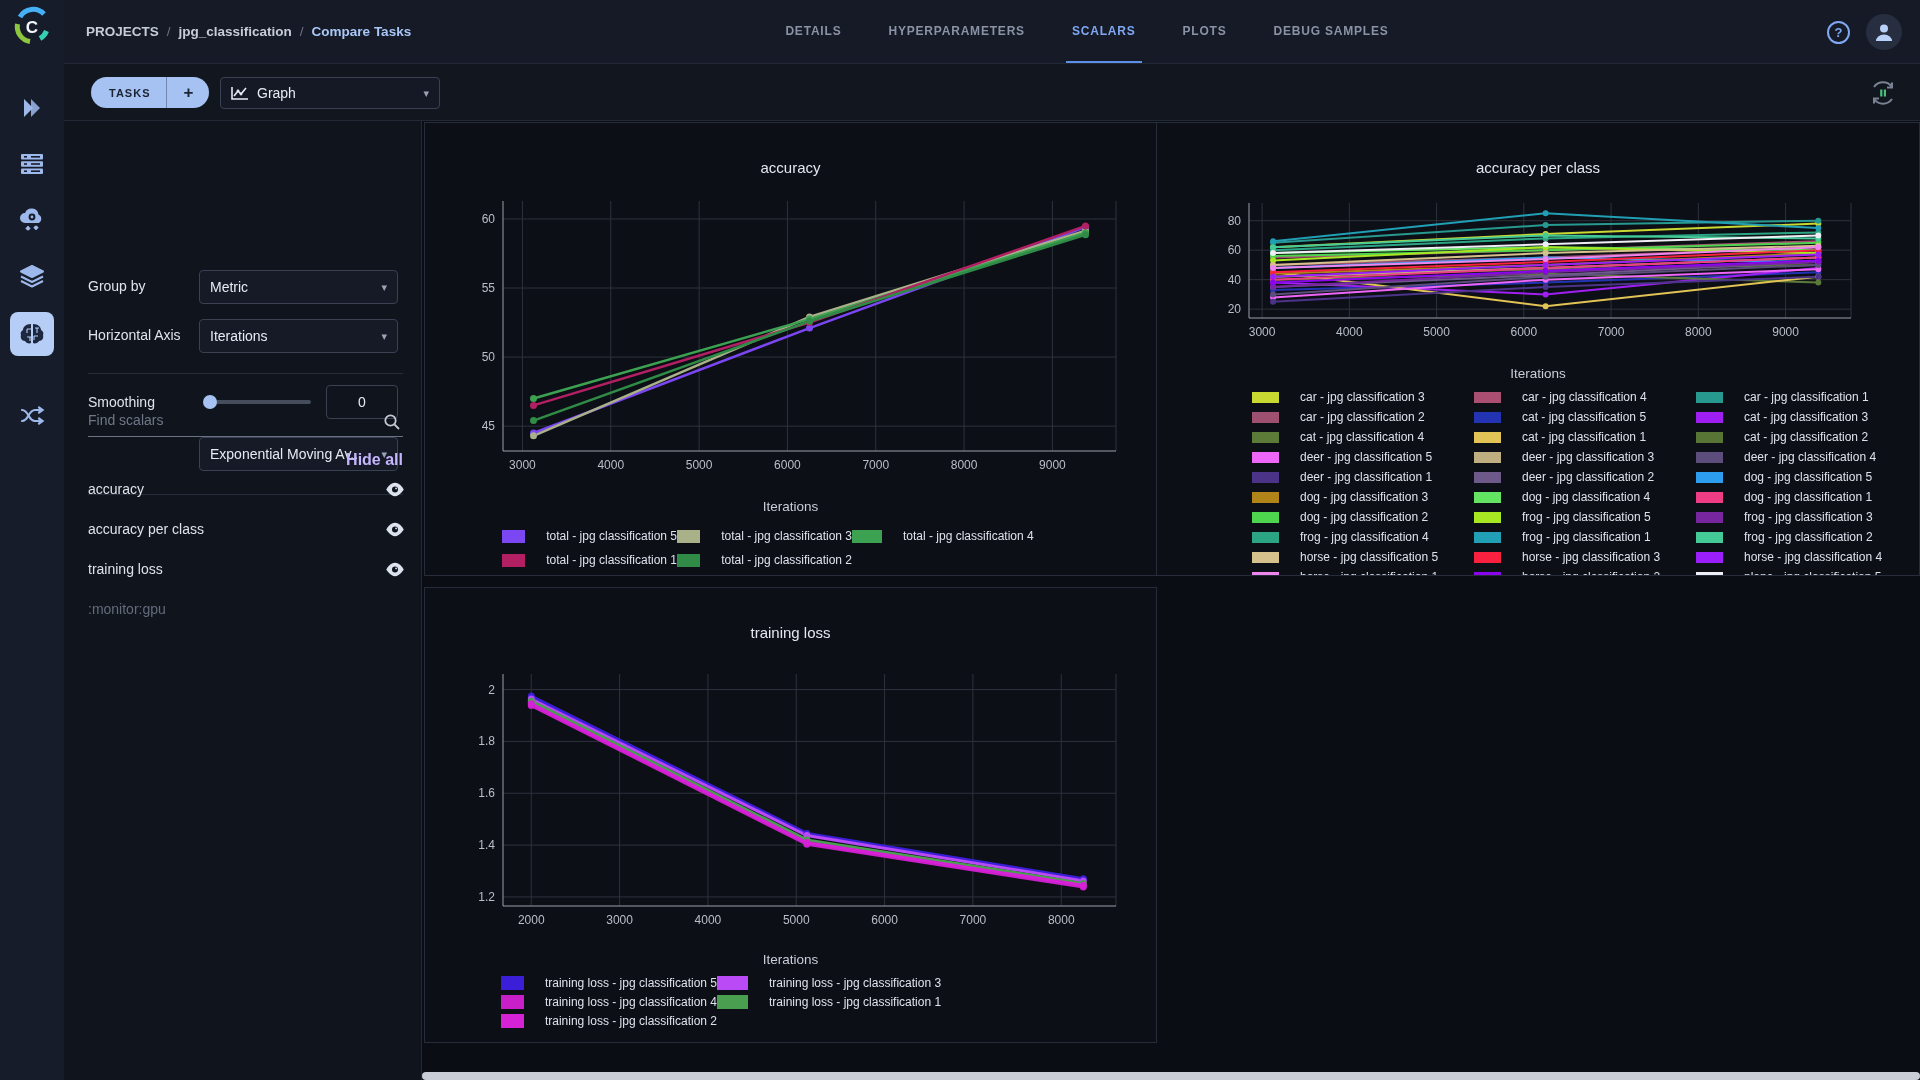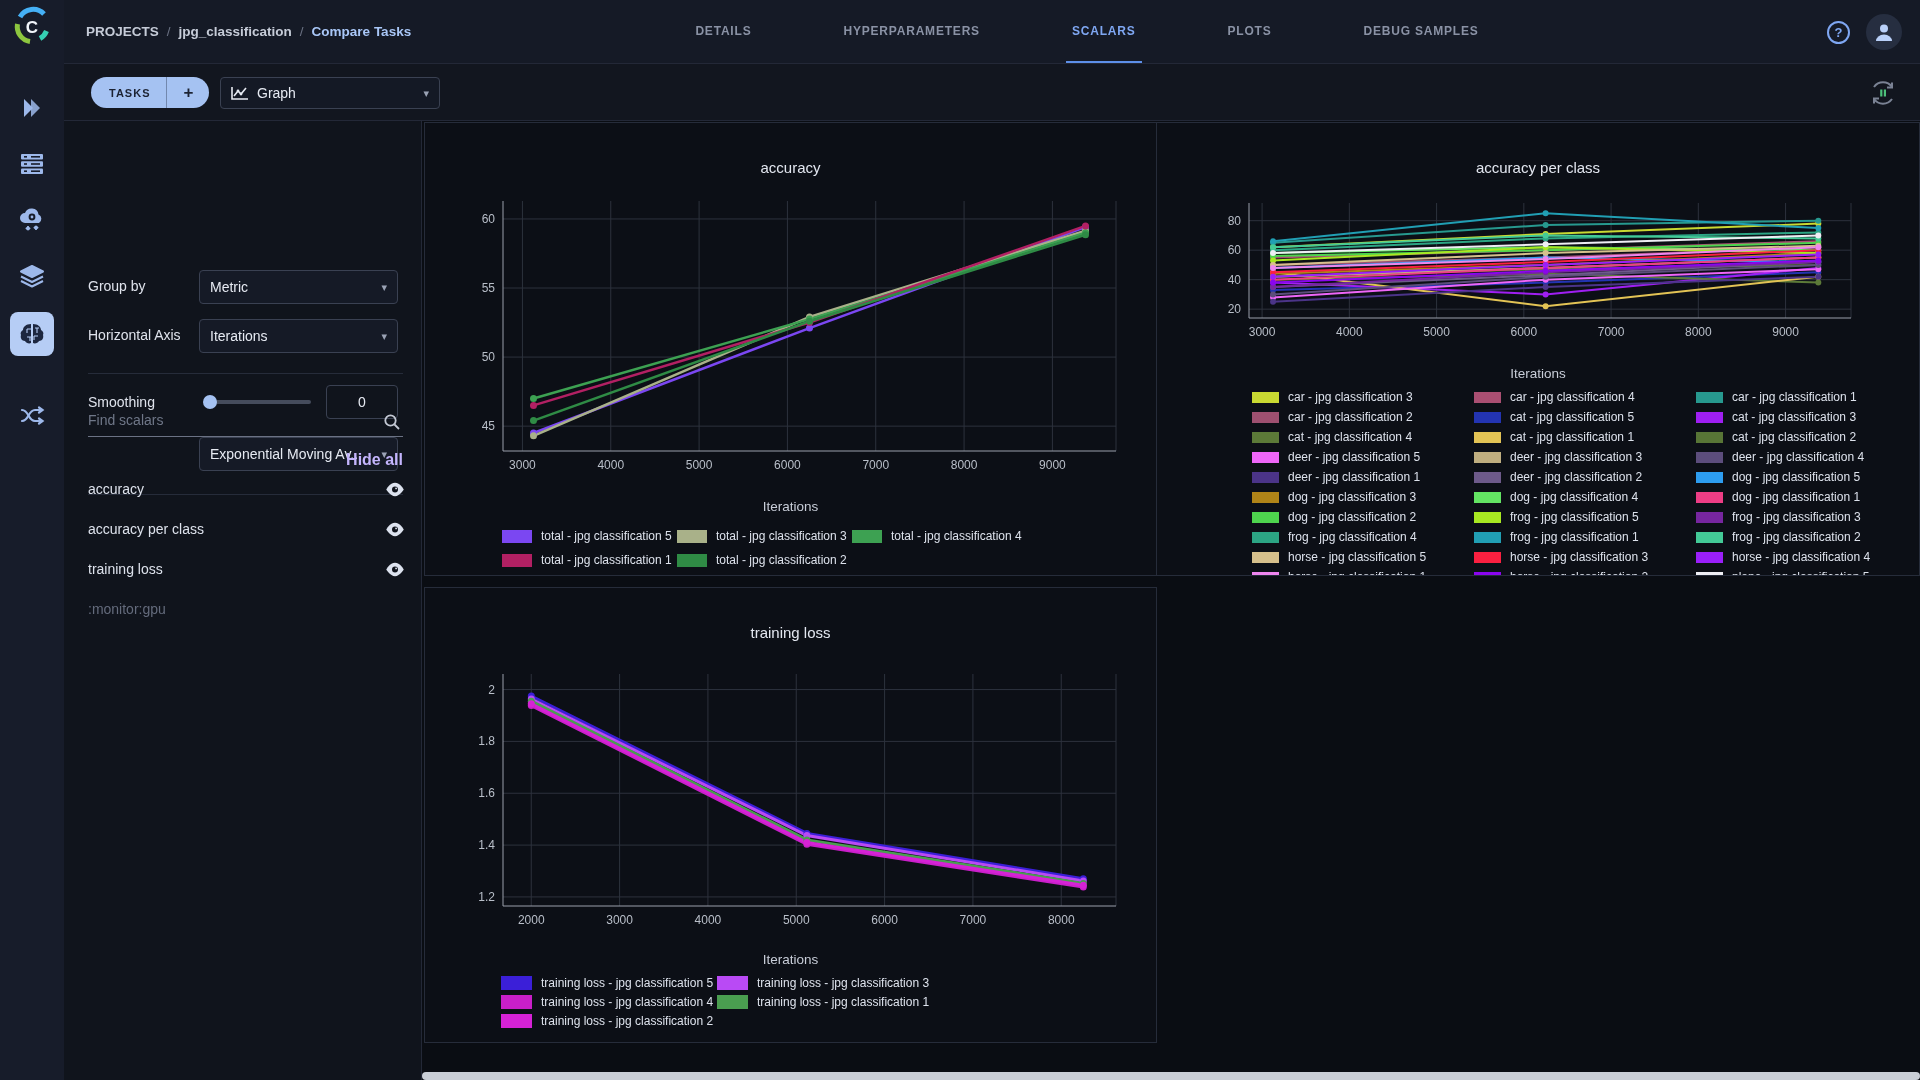--- a/index.html
+++ b/index.html
@@ -14,21 +14,21 @@
   .rail-btn svg { display:block; }
   .rail-btn.active { background:#b6cdf5; width:44px; height:44px; left:10px; }
 
   
   .topbar { position:absolute; left:64px; right:0; top:0; height:64px; background:#151a26;
     border-bottom:1px solid #232837; display:flex; align-items:stretch; z-index:4; }
   .breadcrumb { display:flex; align-items:center; margin-left:22px; font-size:13.5px; white-space:nowrap; }
   .breadcrumb .crumb { color:#c6ccd8;font-weight:bold; }
   .breadcrumb .sep { color:#6b7284; margin:0 8px; }
   .breadcrumb .current { color:#a9c7f7; font-weight:bold; }
-  .tabs { position:absolute; left:610px; right:420px; top:0; bottom:0; display:flex; gap:80px; align-items:stretch; justify-content:center; }
+  .tabs { position:absolute; left:610px; right:420px; top:0; bottom:0; display:flex; gap:35px; align-items:stretch; justify-content:center; }
   .tab { display:flex; align-items:center; padding:0 6px; font-size:12px; font-weight:bold; letter-spacing:.8px;
     color:#8a92a5; border-bottom:2px solid transparent; cursor:pointer; }
   .tab.active { color:#7fa7f2; border-bottom-color:#5d8fe8; }
   .top-actions { position:absolute; right:18px; top:0; height:64px; display:flex; align-items:center; gap:16px; }
   .help { width:23px; height:23px; border:2px solid #7fa7f2; border-radius:50%; color:#7fa7f2;
     font-size:13px; font-weight:bold; display:flex; align-items:center; justify-content:center; cursor:pointer; }
   .avatar { width:36px; height:36px; border-radius:50%; background:#262e40; display:flex; align-items:center; justify-content:center; cursor:pointer; }
 
   
   .toolbar { position:absolute; left:64px; right:0; top:64px; height:57px; background:#12161f;
@@ -76,21 +76,21 @@
   .card-title { height:20px; margin-top:36px; text-align:center; font-size:15px; color:#e3e7f0; }
   .xlabel { text-align:center; font-size:13.5px; color:#c8cdd8; height:18px; }
   #svg1 { display:block; margin-top:14px; }
   #svg2 { display:block; margin-top:14px; }
   #svg3 { display:block; margin-top:16px; }
   #xl1 { margin-top:6px; } #xl2 { margin-top:8px; } #xl3 { margin-top:6px; }
   .legend { display:grid; }
   #l1 { margin-top:7px; margin-left:77px; grid-template-columns:175px 175px 1fr; grid-auto-rows:24px; }
   #l2 { margin-top:3px; margin-left:95px; grid-template-columns:222px 222px 1fr; grid-auto-rows:20px; }
   #l3 { margin-top:3px; margin-left:76px; grid-template-columns:216px 1fr; grid-auto-rows:19px; }
-  .litem { display:flex; align-items:center; gap:9px; cursor:pointer; }
+  .litem { display:flex; align-items:center; gap:21px; cursor:pointer; }
   .litem .lbl { font-size:12px; color:#dde2ec; white-space:nowrap; }
   #l1 .sw { width:30px; height:13px; } #l2 .sw { width:27px; height:11px; } #l3 .sw { width:31px; height:14px; }
   .hscroll { position:absolute; left:0; right:0; bottom:0; height:8px; background:#c9ced6; border-radius:4px; cursor:pointer; }
 </style>
 </head>
 <body>
 
 <div class="app">
 
   <aside class="rail">

